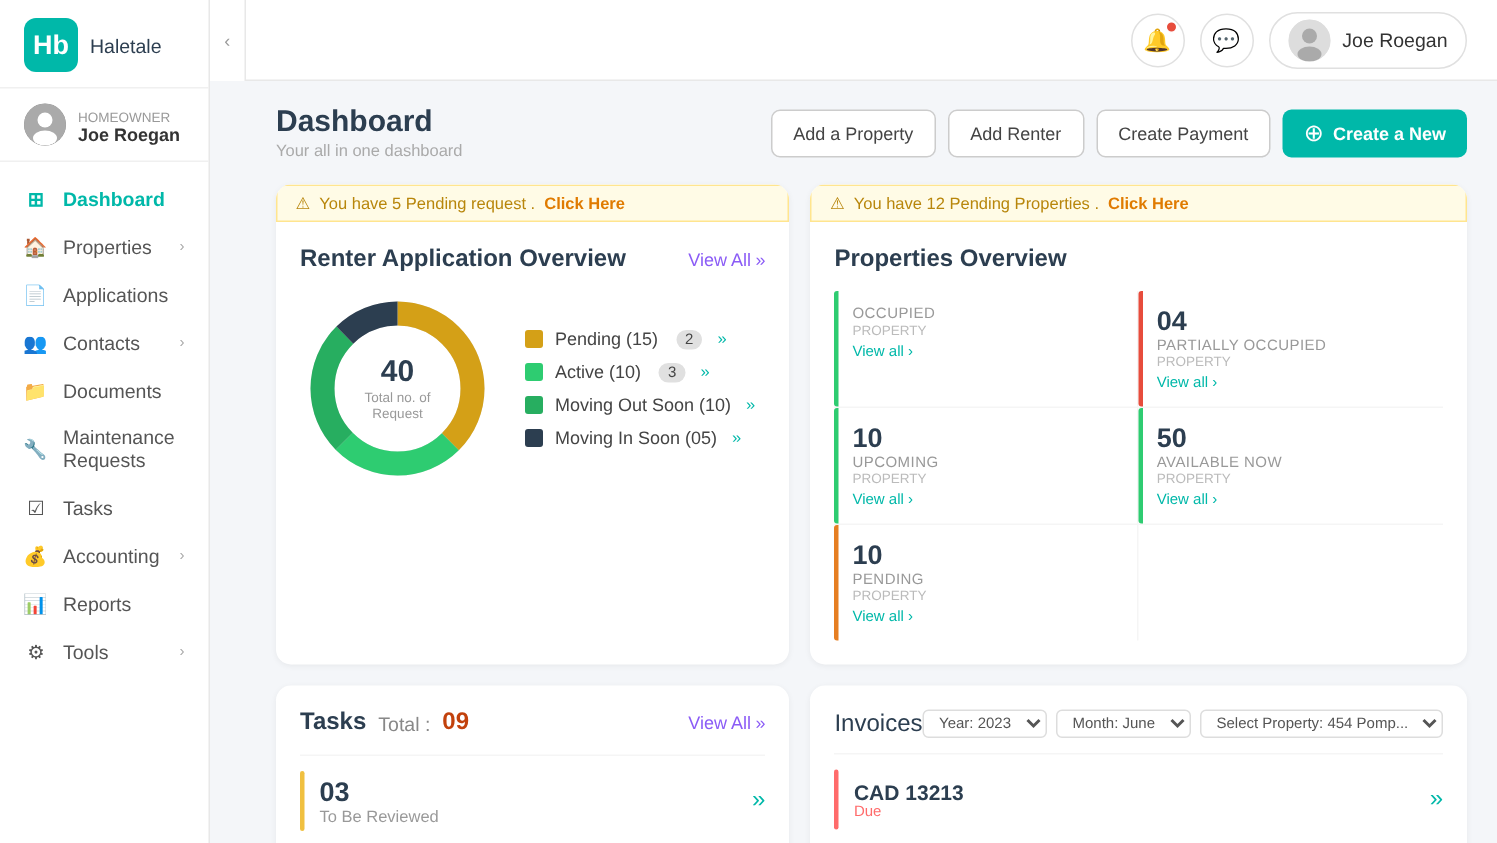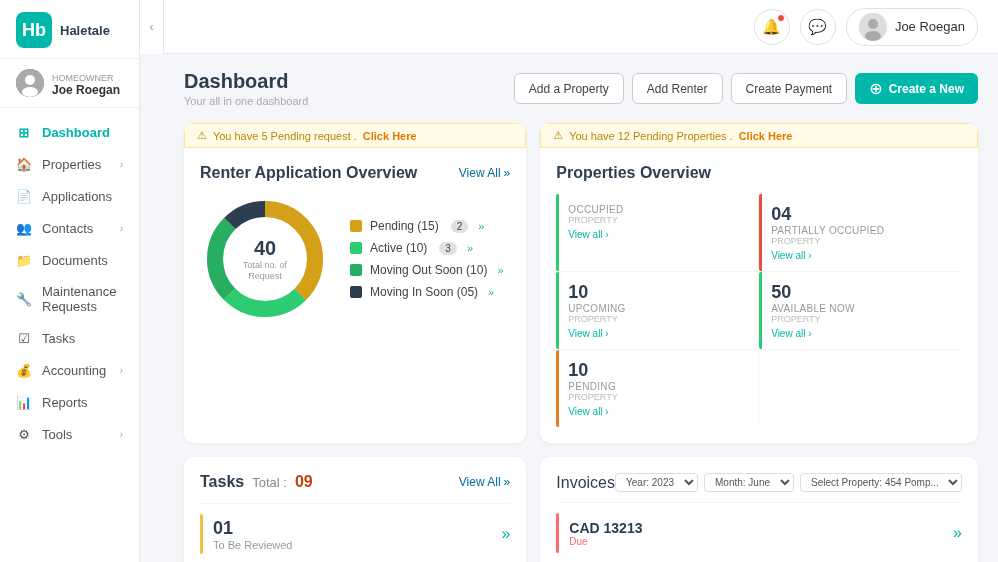--- a/index.html
+++ b/index.html
@@ -47,21 +47,21 @@
 
     
     .alert-bar { font-size: 11px; color: #b8860b; background: #fffbe6; border: 1px solid #ffe58f; border-radius: 6px 6px 0 0; padding: 5px 12px; display: flex; align-items: center; gap: 6px; margin-bottom: 0; }
     .alert-bar .click-link { color: #e07b00; font-weight: 700; cursor: pointer; }
 
     
     .renter-card { border-radius: 10px; overflow: hidden; box-shadow: 0 1px 4px rgba(0,0,0,0.06); background: #fff; }
     .renter-card-inner { padding: 16px; }
     .card-title-row { display: flex; align-items: center; justify-content: space-between; margin-bottom: 12px; }
     .card-title { font-size: 16px; font-weight: 700; color: #2c3e50; }
-    .view-all-link { font-size: 12px; color: #0369a1; cursor: pointer; display: flex; align-items: center; gap: 3px; }
+    .view-all-link { font-size: 12px; color: #8b5cf6; cursor: pointer; display: flex; align-items: center; gap: 3px; }
 
     
     .donut-section { display: flex; align-items: center; gap: 20px; }
     .donut-wrapper { position: relative; width: 130px; height: 130px; flex-shrink: 0; }
     .donut-center { position: absolute; top: 50%; left: 50%; transform: translate(-50%, -50%); text-align: center; }
     .donut-number { font-size: 20px; font-weight: 800; color: #2c3e50; }
     .donut-label { font-size: 9px; color: #999; line-height: 1.2; }
     .legend { display: flex; flex-direction: column; gap: 8px; }
     .legend-item { display: flex; align-items: center; gap: 8px; font-size: 12px; color: #444; }
     .legend-dot { width: 12px; height: 12px; border-radius: 2px; flex-shrink: 0; }
@@ -100,21 +100,21 @@
   </style>
 </head>
 <body>
 
 <div class="sidebar">
   <div class="sidebar-logo">
     <svg class="logo-icon" viewBox="0 0 36 36">
       <rect width="36" height="36" rx="8" fill="#00b8a9"></rect>
       <text x="6" y="24" font-size="18" font-weight="900" fill="#fff">Hb</text>
     </svg>
-    <span style="font-size:13px;font-weight:700;color:#2c3e50;">Haletale</span>
+    <span style="font-size:13px;font-weight:400;color:#2c3e50;">Haletale</span>
   </div>
   <div class="sidebar-user">
     <div class="user-avatar-small">
       <svg viewBox="0 0 28 28" width="28" height="28">
           <circle cx="14" cy="14" r="14" fill="#aaa"></circle>
           <circle cx="14" cy="11" r="5" fill="#fff"></circle>
           <ellipse cx="14" cy="23" rx="8" ry="5" fill="#fff"></ellipse>
         </svg>
     </div>
     <div class="user-info-small">
@@ -352,21 +352,21 @@
           </div>
           <div class="view-all-link">
             <span>View All</span>
             <span> »</span>
           </div>
         </div>
         <div class="task-item">
           <div class="task-left">
             <div class="task-bar"></div>
             <div>
-              <div class="task-number">01</div>
+              <div class="task-number">03</div>
               <div class="task-label">To Be Reviewed</div>
             </div>
           </div>
           <div class="task-arrow">»</div>
         </div>
       </div>
 
       <div class="card">
         <div class="invoices-header">
           <div class="invoices-title">Invoices</div>

